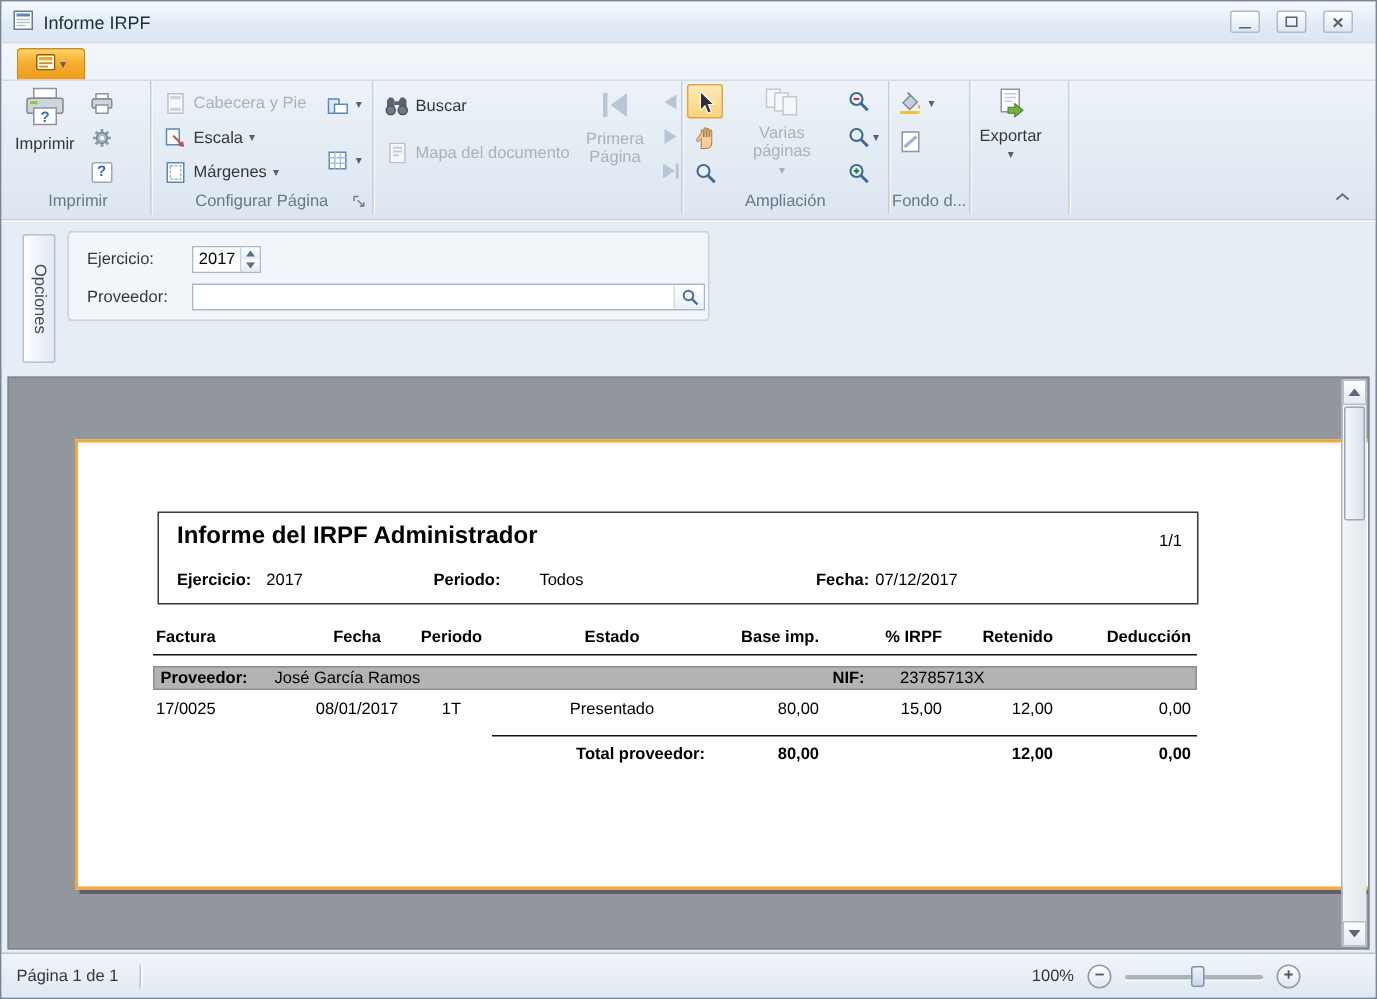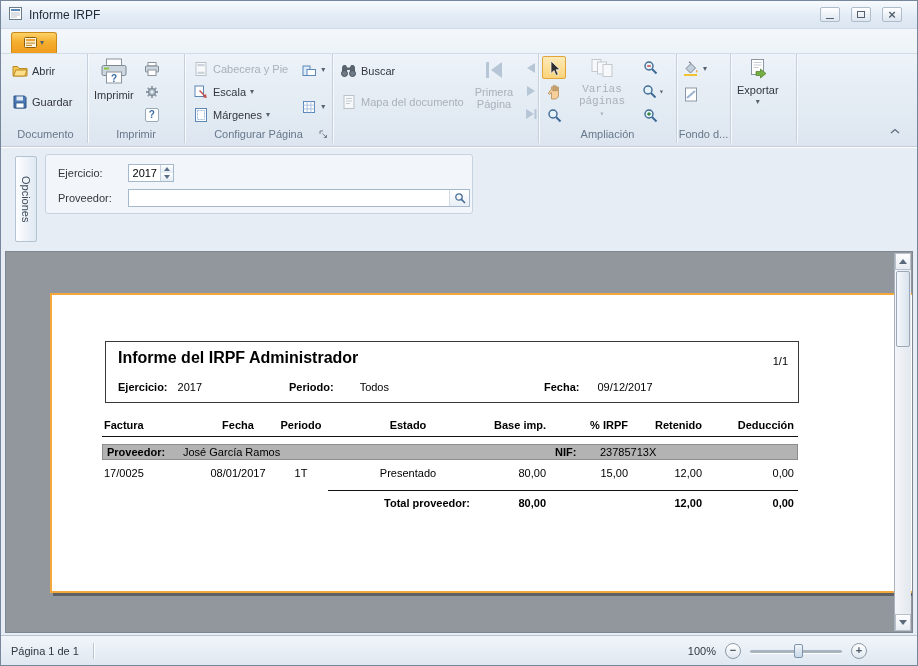--- a/index.html
+++ b/index.html
@@ -38,21 +38,21 @@
   .imp{gap:4px;}
   .minicol{display:flex;flex-direction:column;gap:2px;padding-top:2px;}
   .cfg{gap:6px;}
   .cfgcol{display:flex;flex-direction:column;gap:2px;padding-top:2px;}
   .cfgdrop{display:flex;flex-direction:column;gap:16px;padding-top:3px;}
   .cfgdrop .sbtn{padding:0 2px;}
   .launcher{position:absolute;right:3px;bottom:3px;width:11px;height:11px;display:flex;align-items:center;justify-content:center;}
   .nav{gap:4px;}
   .navcol{display:flex;flex-direction:column;gap:10px;padding-top:4px;align-items:flex-start;}
   .arrcol{display:flex;flex-direction:column;gap:2px;padding-top:1px;}
-  .amp{gap:5px;font-family:Liberation Mono, monospace;}
+  .amp{gap:17px;}
   .toolcol{display:flex;flex-direction:column;gap:1px;}
   .fon{flex-direction:column;gap:5px;padding-top:2px;align-items:flex-start;}
   .fon .sbtn{padding:0 2px;}
   .exp{}
   .helpq{display:flex;align-items:center;justify-content:center;width:14px;height:14px;border:1px solid #9aa9b8;border-radius:2px;background:#fff;color:#3a6ea8;font-weight:bold;font-size:10px;}
 
   
   .options-panel{position:absolute;top:146px;left:0;right:0;height:100px;background:#e7edf5;border-top:1px solid #ffffff;}
   .options-tab{position:absolute;left:14px;top:8px;width:22px;height:86px;border:1px solid #b4c2d2;border-radius:2px;background:linear-gradient(90deg,#fdfeff,#dfe8f2);display:flex;align-items:center;justify-content:center;writing-mode:vertical-rl;color:#3c4a59;}
   .fields-box{position:absolute;left:44px;top:6px;width:428px;height:60px;border:1px solid #c6d2df;border-radius:3px;background:#f2f6fa;}
@@ -74,21 +74,21 @@
   .preview{position:absolute;top:246px;left:0;right:0;height:390px;padding:4px;}
   .viewport{position:relative;width:100%;height:100%;background:#92979d;border:1px solid #7e868f;overflow:hidden;}
   .page{position:absolute;left:44px;top:41px;width:890px;height:300px;background:#fff;border:2px solid #f5a83a;box-shadow:3px 3px 0 rgba(40,44,48,.5);color:#000;}
   .hdrbox{position:absolute;left:53px;top:46px;width:694px;height:62px;border:1px solid #3a3a3a;}
   .rpt-title{position:absolute;left:12px;top:7px;font-size:16px;font-weight:bold;white-space:nowrap;}
   .rpt-pageind{position:absolute;right:10px;top:13px;}
   .meta{position:absolute;top:39px;display:flex;align-items:baseline;}
   .meta b{font-weight:bold;}
   .m1{left:12px;} .m1 b{margin-right:10px;}
   .m2{left:183px;} .m2 b{margin-right:26px;}
-  .m3{left:438px;} .m3 b{margin-right:18px;}
+  .m3{left:438px;} .m3 b{margin-right:4px;}
   .tbl{position:absolute;left:50px;top:124px;width:696px;}
   .row{display:flex;}
   .hrow{font-weight:bold;border-bottom:1px solid #111;padding-bottom:5px;}
   .c0{width:100px;padding-left:2px;}
   .c1{width:72px;text-align:center;}
   .c2{width:54px;text-align:center;}
   .c3{width:160px;text-align:center;}
   .c4{width:62px;text-align:right;padding-right:4px;}
   .c5{width:82px;text-align:right;padding-right:4px;}
   .c6{width:74px;text-align:right;padding-right:4px;}
@@ -163,44 +163,20 @@
       <span class="caret">▾</span>
     </div>
     <div class="ribbon-collapse">
       <svg width="10" height="6" viewBox="0 0 10 6">
           <path d="M1 5l4-3.5L9 5" fill="none" stroke="#5d6e80" stroke-width="1.3"></path>
         </svg>
     </div>
 
     <div class="groups">
 
-      <div class="group" style="width:84px">
-        <div class="gc doc">
-          <div class="sbtn">
-            <span class="ic">
-              <svg width="16" height="13" viewBox="0 0 16 13">
-                  <path d="M1 2.5h4.5l1.5 2H15v7.5H1z" fill="#f5c652" stroke="#ba8b24"></path>
-                  <path d="M3.8 6H15l-2.2 6H1.6z" fill="#fbdf8b" stroke="#ba8b24"></path>
-                </svg>
-            </span>
-            <span>Abrir</span>
-          </div>
-          <div class="sbtn">
-            <span class="ic">
-              <svg width="14" height="14" viewBox="0 0 14 14">
-                  <path d="M1 1h10.5L13 2.5V13H1z" fill="#4d7cb8" stroke="#2c5384"></path>
-                  <rect x="3.5" y="1.5" width="6.5" height="4" fill="#dfe9f4"></rect>
-                  <rect x="3" y="8" width="8" height="5" fill="#fff" stroke="#2c5384" stroke-width="0.8"></rect>
-                </svg>
-            </span>
-            <span>Guardar</span>
-          </div>
-        </div>
-        <div class="glabel">Documento</div>
-      </div>
 
       <div class="group" style="width:97px">
         <div class="gc imp">
           <div class="bigbtn">
             <span>
               <svg width="30" height="27" viewBox="0 0 30 27">
                   <rect x="7.5" y="1" width="15" height="6.5" fill="#fff" stroke="#8b949e"></rect>
                   <rect x="3" y="7.5" width="24" height="10" rx="1.5" fill="#ccd6df" stroke="#7c8894"></rect>
                   <rect x="5" y="9.5" width="5" height="2" fill="#8cc63f"></rect>
                   <rect x="7.5" y="14" width="15" height="11" fill="#fff" stroke="#8b949e"></rect>
@@ -497,21 +473,21 @@
           <div class="meta m1">
               <b>Ejercicio:</b>
               <span>2017</span>
             </div>
           <div class="meta m2">
               <b>Periodo:</b>
               <span>Todos</span>
             </div>
           <div class="meta m3">
               <b>Fecha:</b>
-              <span>09/12/2017</span>
+              <span>07/12/2017</span>
             </div>
         </div>
         <div class="tbl">
           <div class="row hrow">
             <div class="c0">Factura</div>
             <div class="c1">Fecha</div>
             <div class="c2">Periodo</div>
             <div class="c3">Estado</div>
             <div class="c4">Base imp.</div>
             <div class="c5">% IRPF</div>

